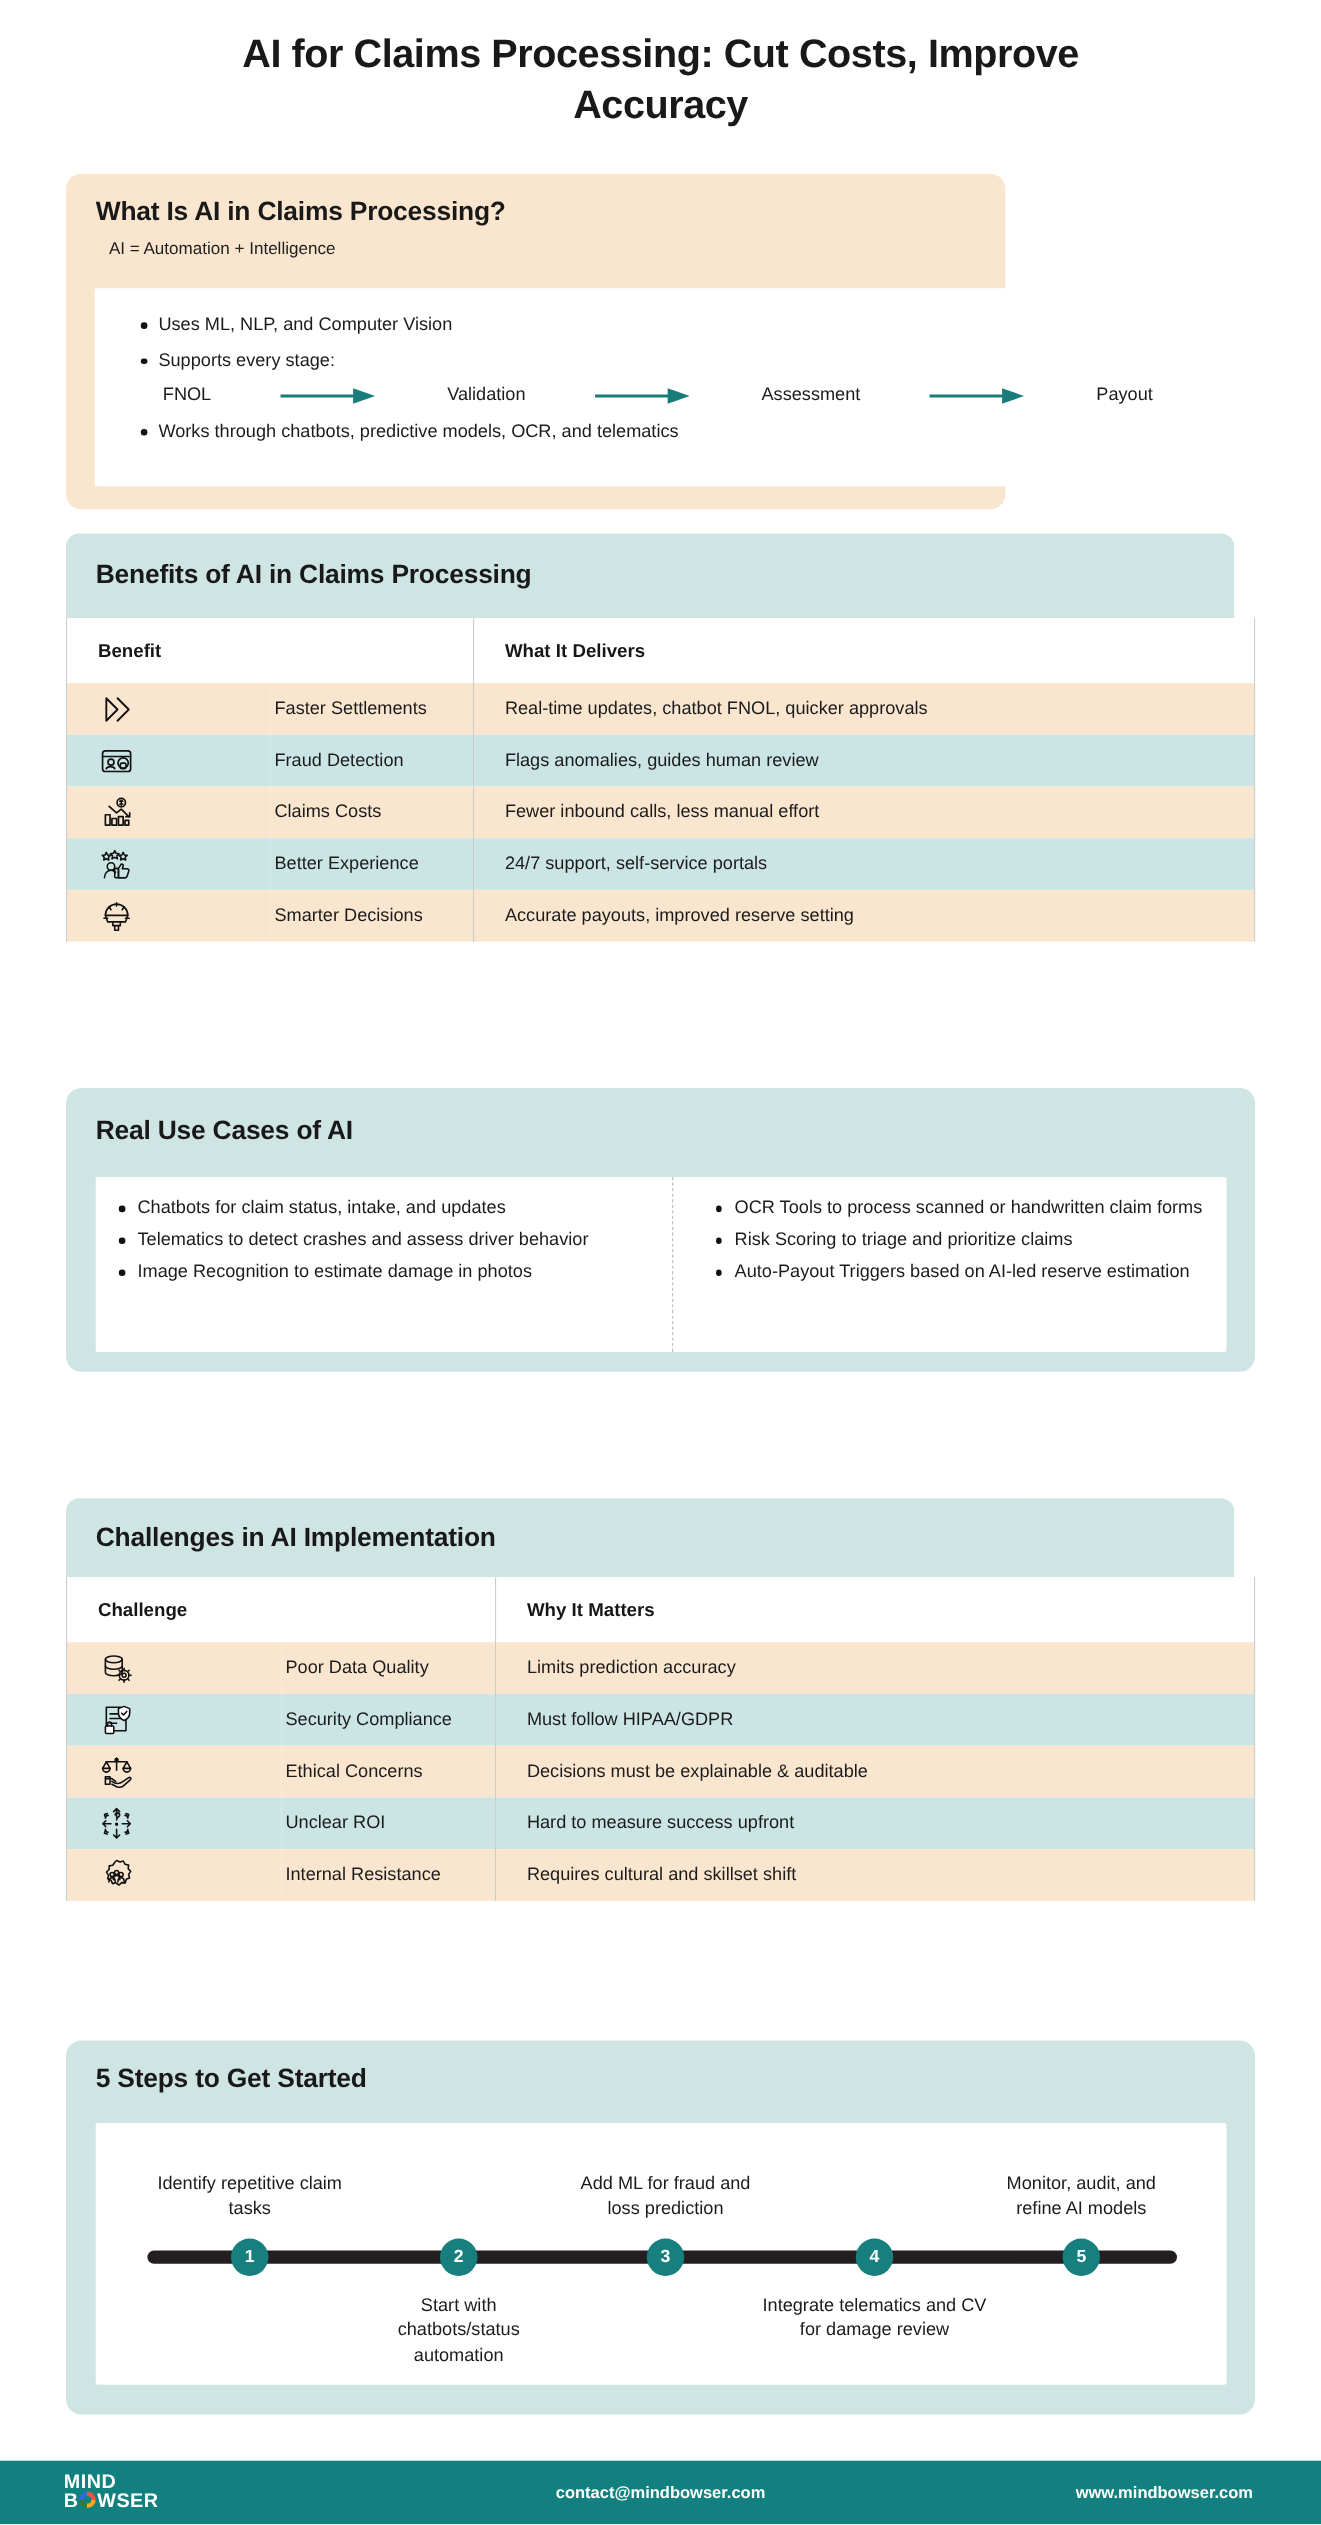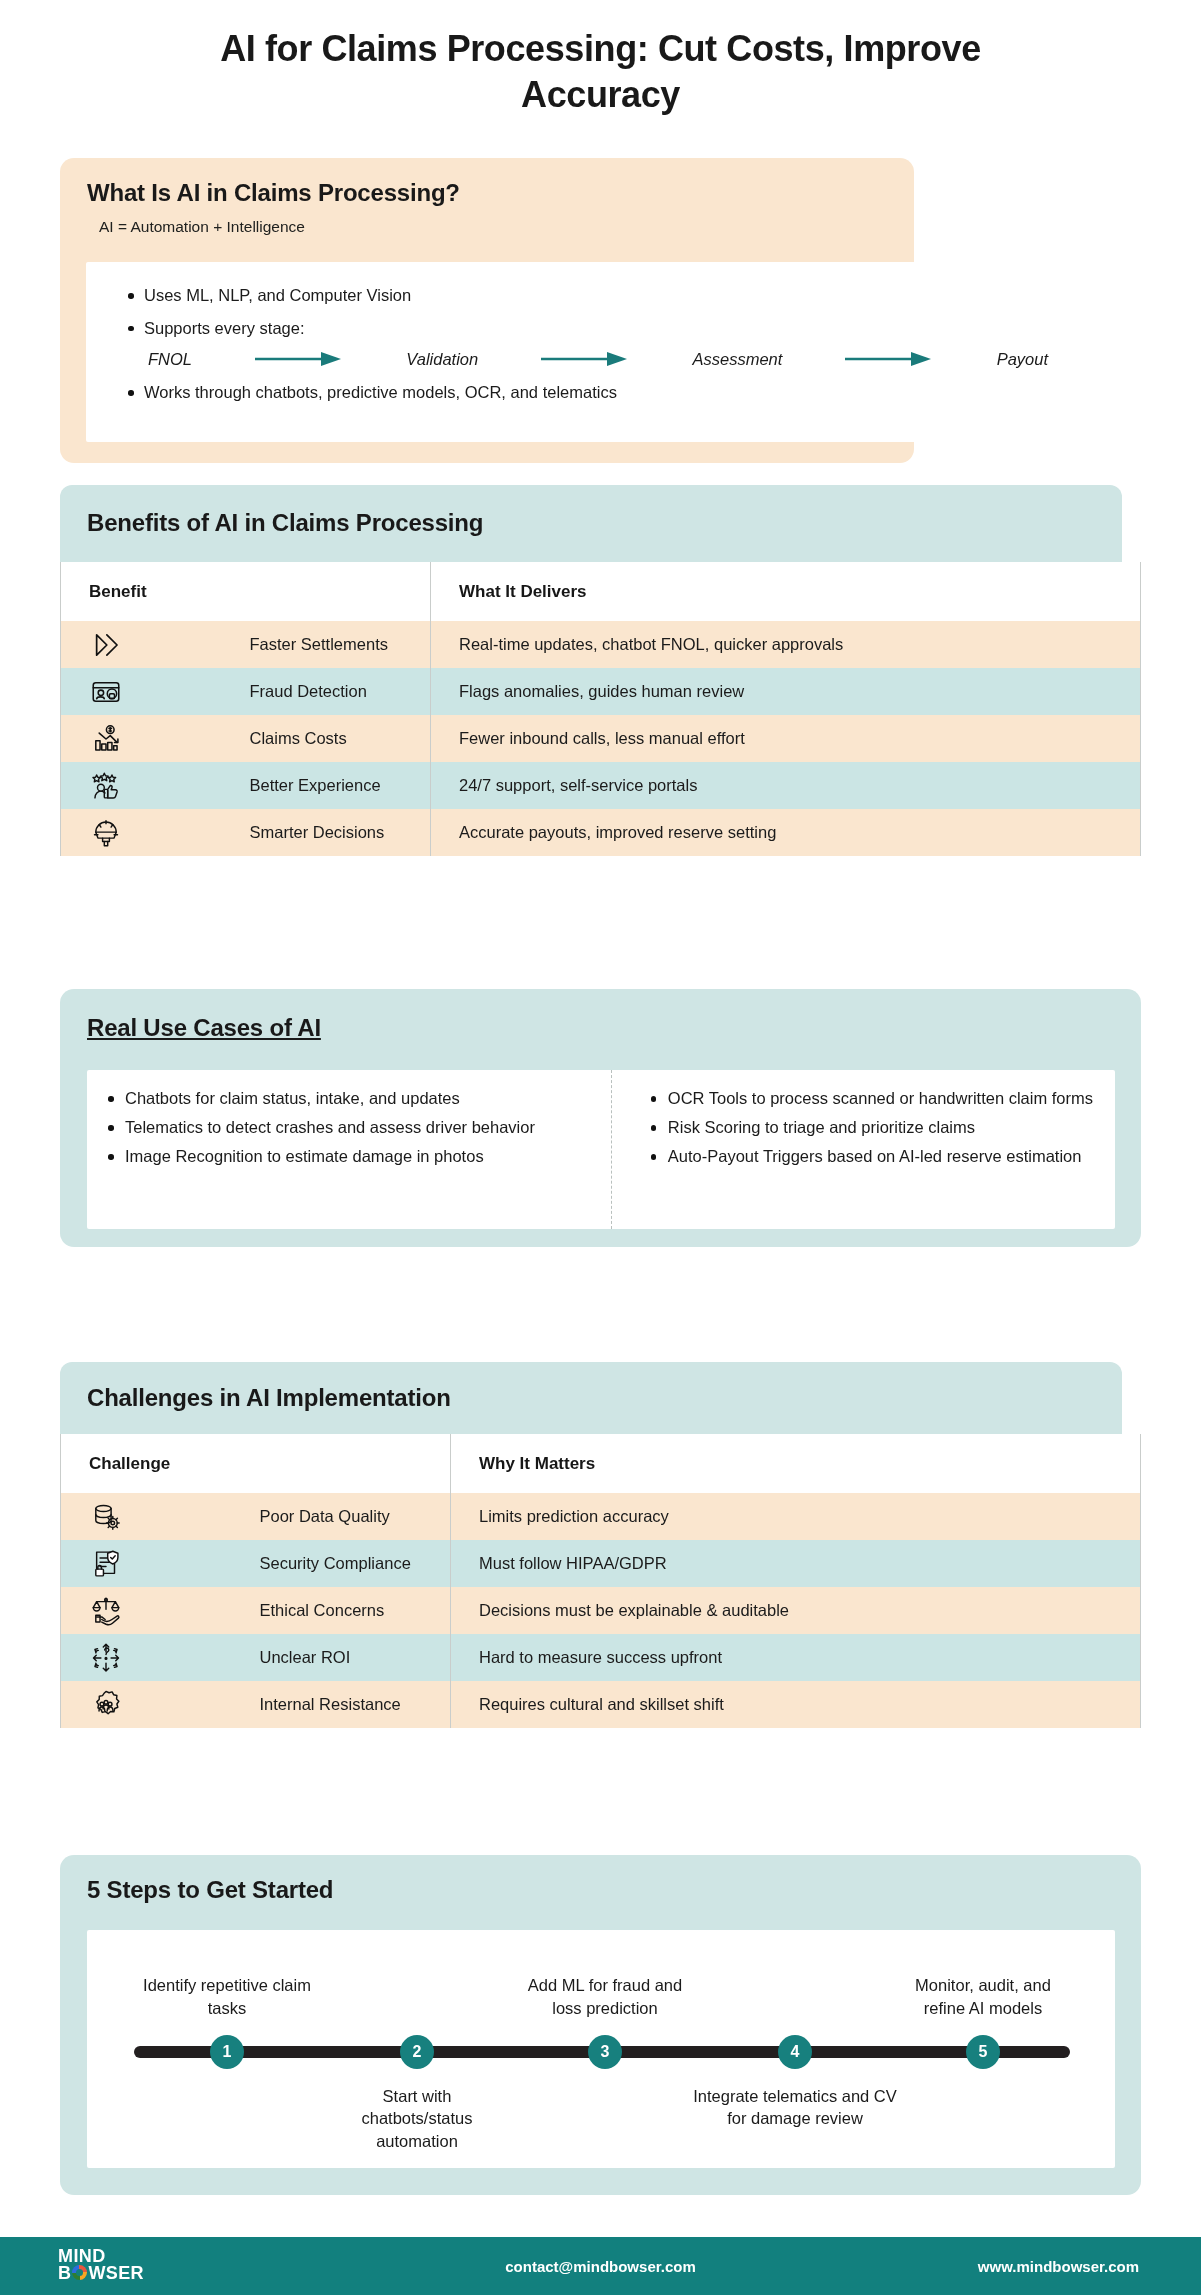--- a/index.html
+++ b/index.html
@@ -84,24 +84,23 @@
     left: 12px; top: 10px;
     width: 5.5px; height: 5.5px;
     border-radius: 50%;
     background: #111;
   }
   #sec-what ul.bullets { margin-left: 30px; }
 
   
   .flow {
     display: flex;
-    align-items: flex-start;
+    align-items: flex-end;
     margin: 9px 0 11px 62px;
     width: 900px;
-    font-style: italic;
   }
   .flow-step {
     font-size: 16.5px;
     color: #1b1b1b;
     white-space: nowrap;
   }
   .flow-arrow {
     flex: 1 1 auto;
     display: flex;
     align-items: center;
@@ -163,21 +162,21 @@
   #tbl-benefits {
     left: 60px; top: 562px;
     width: 1081px;
   }
   #tbl-benefits tr.body-row td { height: 47px; }
 
   
   #sec-usecases {
     position: absolute;
     left: 60px; top: 989px;
-    width: 1081px; height: 258px; text-decoration: underline;
+    width: 1081px; height: 258px;
   }
   #sec-usecases .card-title { padding: 25px 0 0 27px; }
   #sec-usecases .inner-white {
     position: absolute;
     left: 27px; top: 81px;
     width: 1028px; height: 159px;
     display: flex;
     gap: 20px;
   }
   .uc-col {

